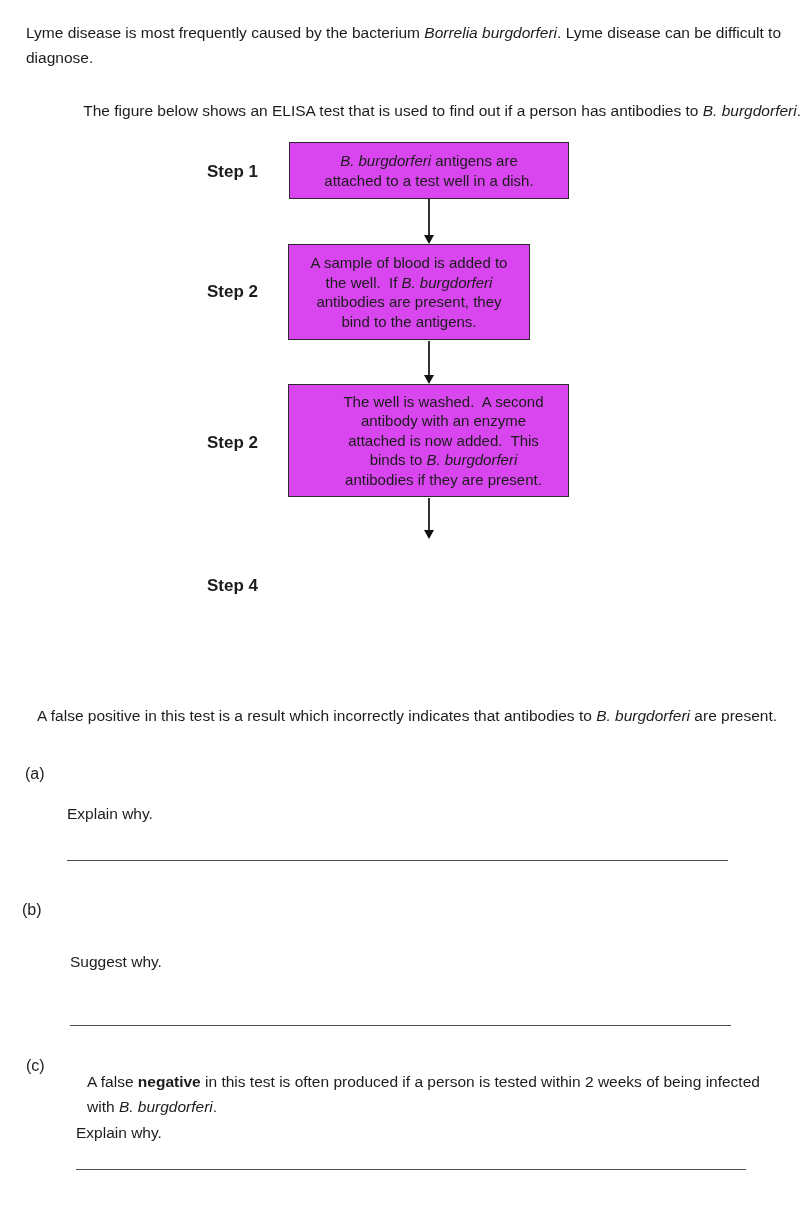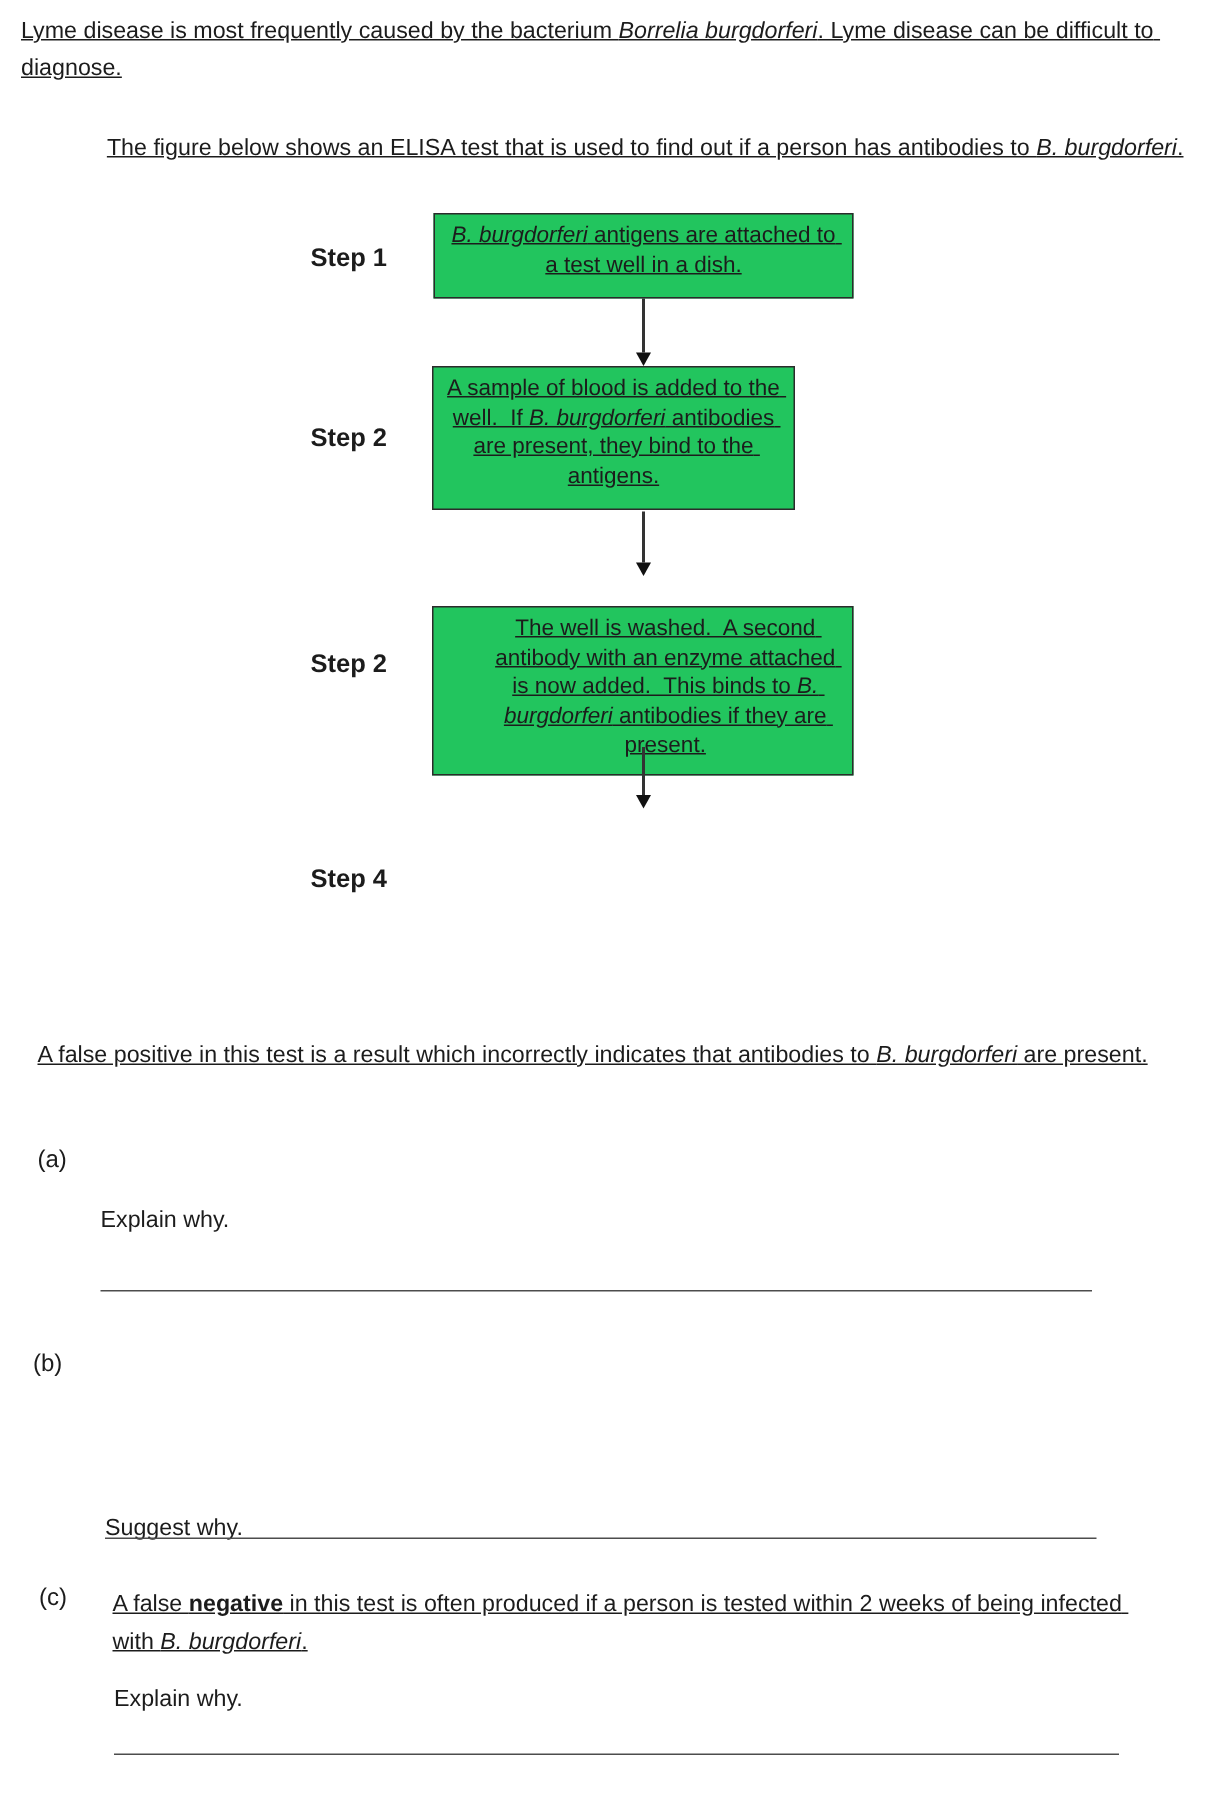--- a/index.html
+++ b/index.html
@@ -14,39 +14,38 @@
     background: #ffffff;
     font-family: "Liberation Sans", "DejaVu Sans", sans-serif;
     color: #1c1c1c;
     overflow: hidden;
   }
   .abs { position: absolute; }
   .para {
     font-size: 15.5px;
     line-height: 25px;
     white-space: pre-wrap;
-    margin: 0;
-    text-decoration: underline;
+    margin: 12px;
   }
   .rt-normal { font-style: normal; font-weight: normal; }
   .rt-italic { font-style: italic; }
   .rt-bold   { font-weight: bold; }
 
   
   .step-label {
     font-size: 17px;
     font-weight: bold;
     white-space: nowrap;
   }
   .flow-box {
     box-sizing: border-box;
     border: 1.5px solid #2b2b2b;
-    background: #22c55e;
+    background: #d946ef;
     display: flex;
-    align-items: flex-start;
+    align-items: center;
     justify-content: center;
     text-align: center;
     padding: 4px 8px;
   }
   .flow-box .para {
     font-size: 15px;
     line-height: 19.5px;
   }
   .arrow {
     display: flex;
@@ -107,40 +106,40 @@
     <div class="flow-box abs" style="left:288px; top:244px; width:242px; height:96px;">
       <p class="para"><span class="rt-normal">A sample of blood is added to the well.  If </span><span class="rt-italic">B. burgdorferi</span><span class="rt-normal"> antibodies are present, they bind to the antigens.</span></p>
     </div>
 
     <div class="arrow abs" style="left:423px; top:341px; height:43px;">
       <div class="shaft"></div>
       <div class="head"></div>
     </div>
 
     <div class="step-label abs" style="left:207px; top:433px;">Step 2</div>
-    <div class="flow-box abs" style="left:288px; top:404px; width:281px; height:113px;padding-left:38px;">
+    <div class="flow-box abs" style="left:288px; top:384px; width:281px; height:113px;padding-left:38px;">
       <p class="para"><span class="rt-normal">The well is washed.  A second antibody with an enzyme attached is now added.  This binds to </span><span class="rt-italic">B. burgdorferi</span><span class="rt-normal"> antibodies if they are present.</span></p>
     </div>
 
     <div class="arrow abs" style="left:423px; top:498px; height:41px;">
       <div class="shaft"></div>
       <div class="head"></div>
     </div>
 
     <div class="step-label abs" style="left:207px; top:576px;">Step 4</div>
   </div>
 
   <p class="para abs" style="left:25px; top:691px; width:762px;"><span class="rt-normal">A false positive in this test is a result which incorrectly indicates that antibodies to </span><span class="rt-italic">B. burgdorferi</span><span class="rt-normal"> are present.</span></p>
 
   <div class="q-label abs" style="left:25px; top:762px;">(a)</div>
   <div class="q-prompt abs" style="left:67px; top:802px;">Explain why.</div>
   <div class="answer-line abs" style="left:67px; top:845px; width:661px; height:15px;"></div>
 
   <div class="q-label abs" style="left:22px; top:898px;">(b)</div>
-  <div class="q-prompt abs" style="left:70px; top:1007px;">Suggest why.</div>
+  <div class="q-prompt abs" style="left:70px; top:950px;">Suggest why.</div>
   <div class="answer-line abs" style="left:70px; top:1010px; width:661px; height:15px;"></div>
 
   <div class="q-label abs" style="left:26px; top:1054px;">(c)</div>
   <p class="para abs" style="left:75px; top:1057px; width:700px;"><span class="rt-normal">A false </span><span class="rt-bold">negative</span><span class="rt-normal"> in this test is often produced if a person is tested within 2 weeks of being infected with </span><span class="rt-italic">B. burgdorferi</span><span class="rt-normal">.</span></p>
   <div class="q-prompt abs" style="left:76px; top:1121px;">Explain why.</div>
   <div class="answer-line abs" style="left:76px; top:1153px; width:670px; height:16px;"></div>
 
 </div>
 
 </body></html>

